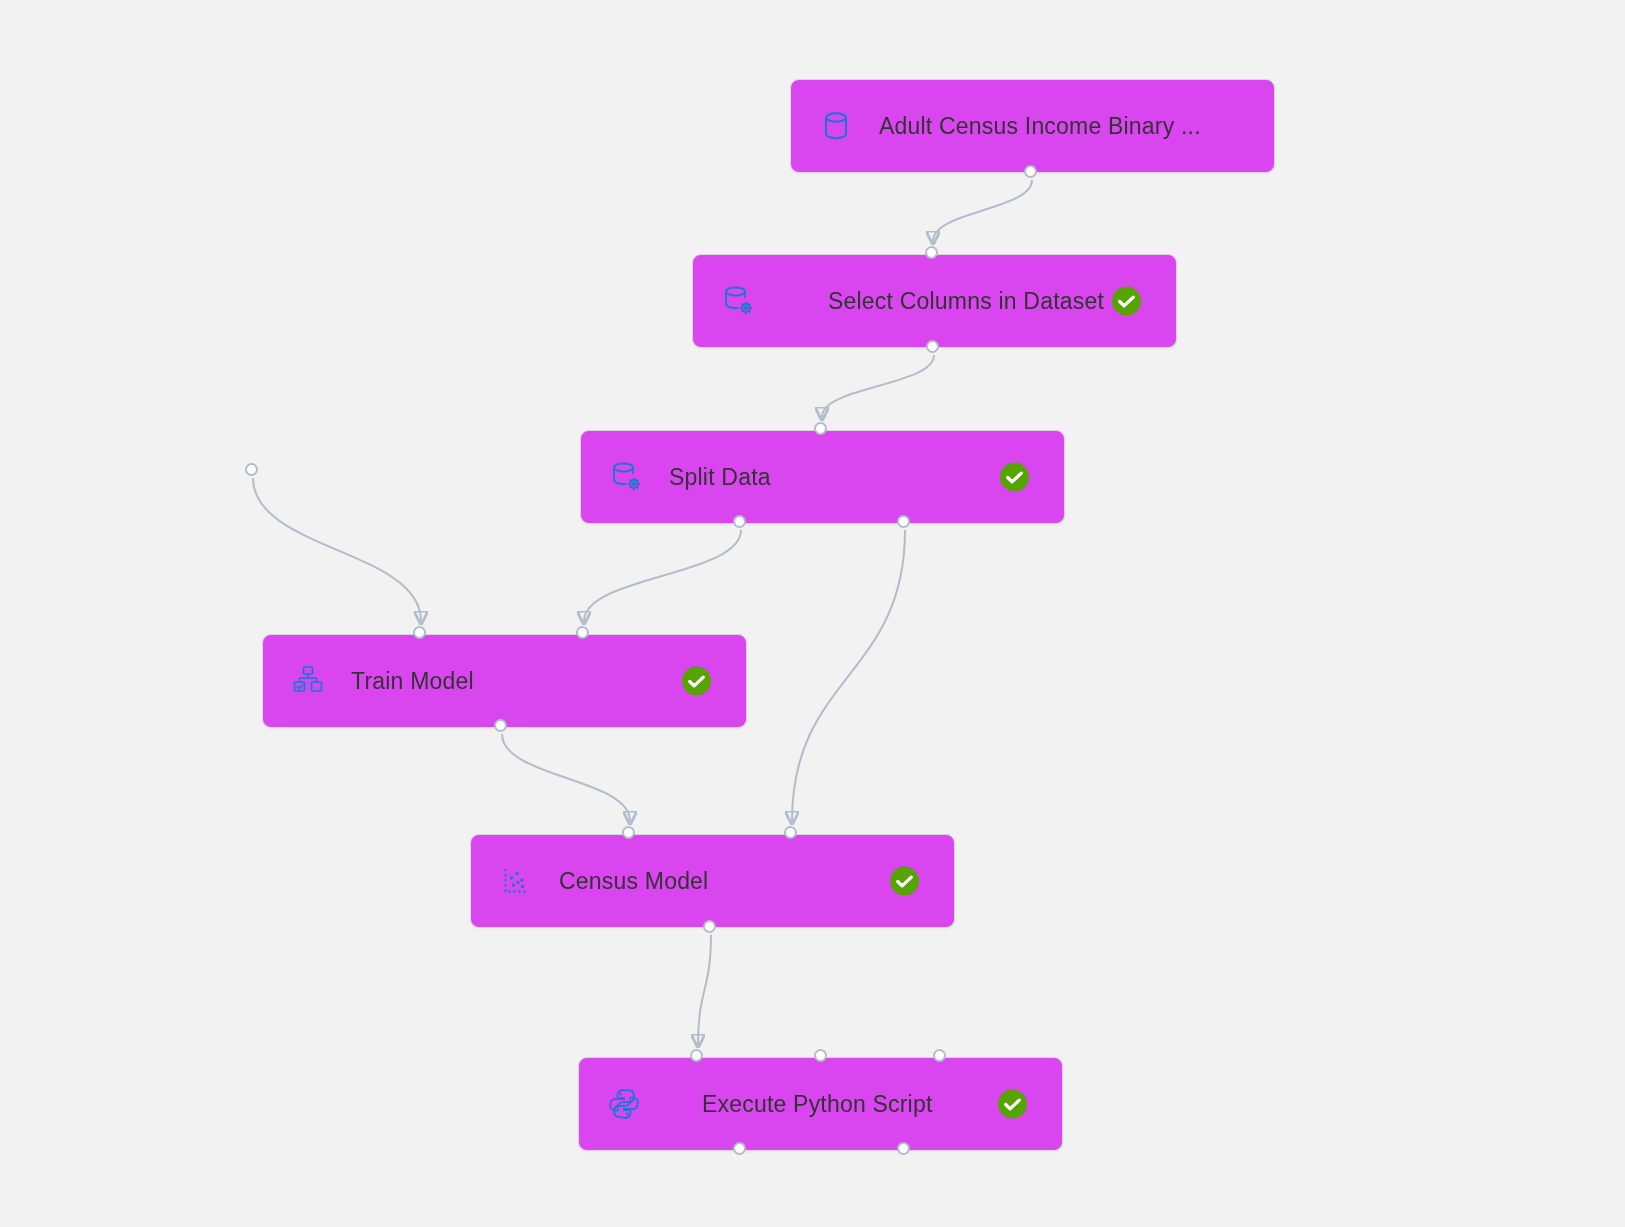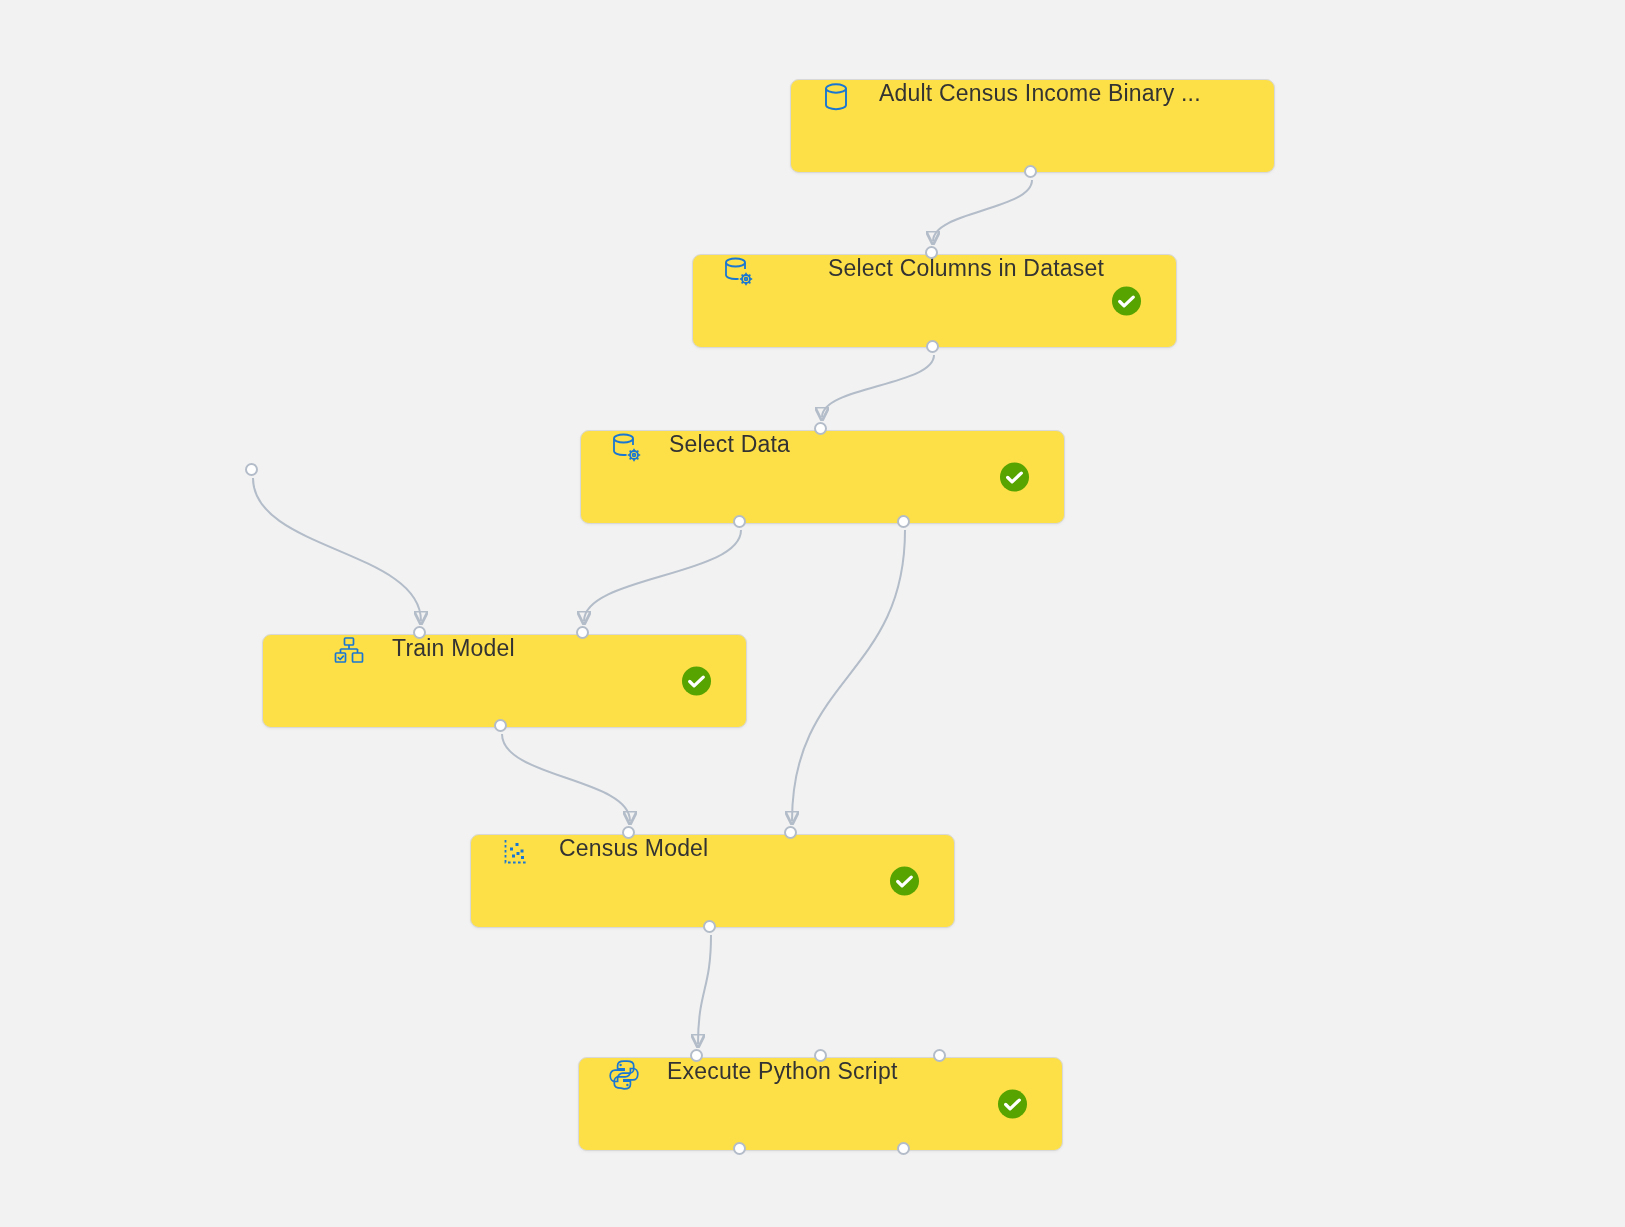--- a/index.html
+++ b/index.html
@@ -10,24 +10,25 @@
     height: 1227px;
     background: #f2f2f2;
     overflow: hidden;
   }
   .edges { position: absolute; left: 0; top: 0; z-index: 1; }
   .edges path { fill: none; stroke: #b3bcc9; stroke-width: 2; }
   .node {
     position: absolute;
     width: 485px;
     height: 94px;
-    background: #fde047;
+    background: #d946ef;
     border: 1px solid #d8d8d8;
     border-radius: 9px;
     display: flex;
+    align-items: center;
     z-index: 2;
     box-shadow: 0 1px 3px rgba(0,0,0,0.05);
     cursor: pointer;
   }
   .icon { margin-left: 28px; width: 34px; height: 34px; flex: 0 0 auto; display: flex; }
   .icon svg { width: 34px; height: 34px; }
   .label { margin-left: 26px; font-size: 23px; color: #333333; letter-spacing: 0.2px; white-space: nowrap; }
   .check {
     position: absolute;
     right: 34px;
@@ -121,30 +122,30 @@
           <path d="M27.83 26.83 L29.38 28.38"></path>
           <path d="M25 28 L25 30.2"></path>
           <path d="M22.17 26.83 L20.62 28.38"></path>
           <path d="M21 24 L18.8 24"></path>
           <path d="M22.17 21.17 L20.62 19.62"></path>
           <path d="M25 20 L25 17.8"></path>
           <path d="M27.83 21.17 L29.38 19.62"></path>
         </g>
       </svg>
     </span>
-    <span class="label">Select Data</span>
-    <span class="check">
-      <svg viewBox="0 0 32 32">
-        <circle cx="16" cy="16" r="15" fill="#57a300"></circle>
-        <path d="M9 16.5 l4.5 4.5 L23 12" stroke="#ffffff" stroke-width="3.4" fill="none" stroke-linecap="round" stroke-linejoin="round"></path>
-      </svg>
-    </span>
-  </div>
-
-  <div class="node" style="left:262px;top:634px;padding-left:41px;">
+    <span class="label">Split Data</span>
+    <span class="check">
+      <svg viewBox="0 0 32 32">
+        <circle cx="16" cy="16" r="15" fill="#57a300"></circle>
+        <path d="M9 16.5 l4.5 4.5 L23 12" stroke="#ffffff" stroke-width="3.4" fill="none" stroke-linecap="round" stroke-linejoin="round"></path>
+      </svg>
+    </span>
+  </div>
+
+  <div class="node" style="left:262px;top:634px;">
     <span class="icon">
       <svg viewBox="0 0 34 34" fill="none" stroke="#1976d2" stroke-width="1.7">
         <rect x="12.5" y="3" width="9" height="7" rx="1"></rect>
         <path d="M17 10 v4 M8.5 14 H25.5 M8.5 14 v4 M25.5 14 v4"></path>
         <rect x="3.5" y="18" width="10" height="9" rx="1"></rect>
         <rect x="20.5" y="18" width="10" height="9" rx="1"></rect>
         <path d="M6.3 22.6 l1.9 1.9 3.1 -3.4" stroke-linecap="round" stroke-linejoin="round"></path>
       </svg>
     </span>
     <span class="label">Train Model</span>
@@ -172,21 +173,21 @@
     </span>
     <span class="label">Census Model</span>
     <span class="check">
       <svg viewBox="0 0 32 32">
         <circle cx="16" cy="16" r="15" fill="#57a300"></circle>
         <path d="M9 16.5 l4.5 4.5 L23 12" stroke="#ffffff" stroke-width="3.4" fill="none" stroke-linecap="round" stroke-linejoin="round"></path>
       </svg>
     </span>
   </div>
 
-  <div class="node" style="left:578px;top:1057px;">
+  <div class="node" style="left:578px;top:1057px;gap:35px;">
     <span class="icon">
       <svg viewBox="0 0 34 34" fill="none" stroke="#1976d2" stroke-width="1.7">
         <path d="M16.9 3.2 c-3.9 0 -6.3 1.7 -6.3 4.4 v3.2 h6.5 v1.3 H8.1 c-2.9 0 -4.9 2.3 -4.9 5.7 c0 3.4 2 5.7 4.9 5.7 h2.5 v-3.2 c0 -2.9 2.4 -5.2 5.3 -5.2 h6.6 c2.3 0 4.2 -1.9 4.2 -4.2 V7.6 c0 -2.7 -2.4 -4.4 -6.8 -4.4 z"></path>
         <path d="M17.1 30.8 c3.9 0 6.3 -1.7 6.3 -4.4 v-3.2 h-6.5 v-1.3 h9 c2.9 0 4.9 -2.3 4.9 -5.7 c0 -3.4 -2 -5.7 -4.9 -5.7 h-2.5 v3.2 c0 2.9 -2.4 5.2 -5.3 5.2 h-6.6 c-2.3 0 -4.2 1.9 -4.2 4.2 v2.6 c0 2.7 2.4 4.4 6.8 4.4 z"></path>
         <circle cx="13.6" cy="7" r="1.2" fill="#1976d2" stroke="none"></circle>
         <circle cx="20.4" cy="27" r="1.2" fill="#1976d2" stroke="none"></circle>
       </svg>
     </span>
     <span class="label">Execute Python Script</span>
     <span class="check">

